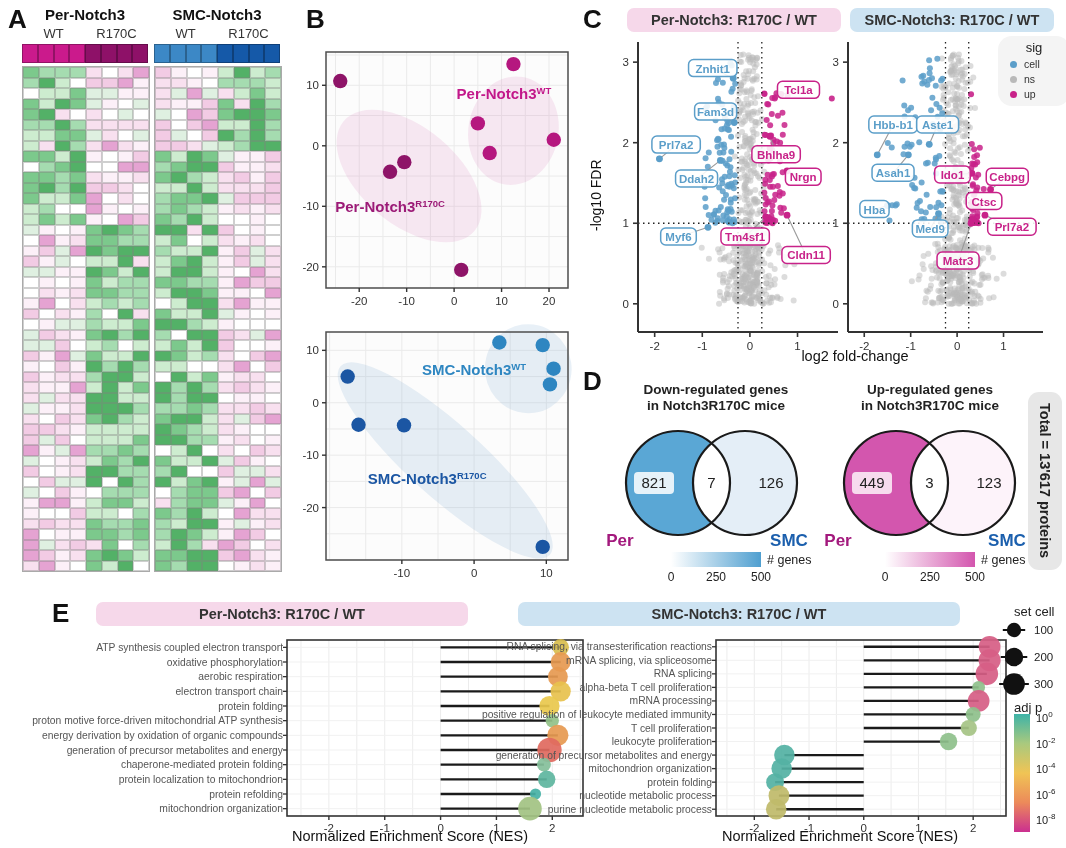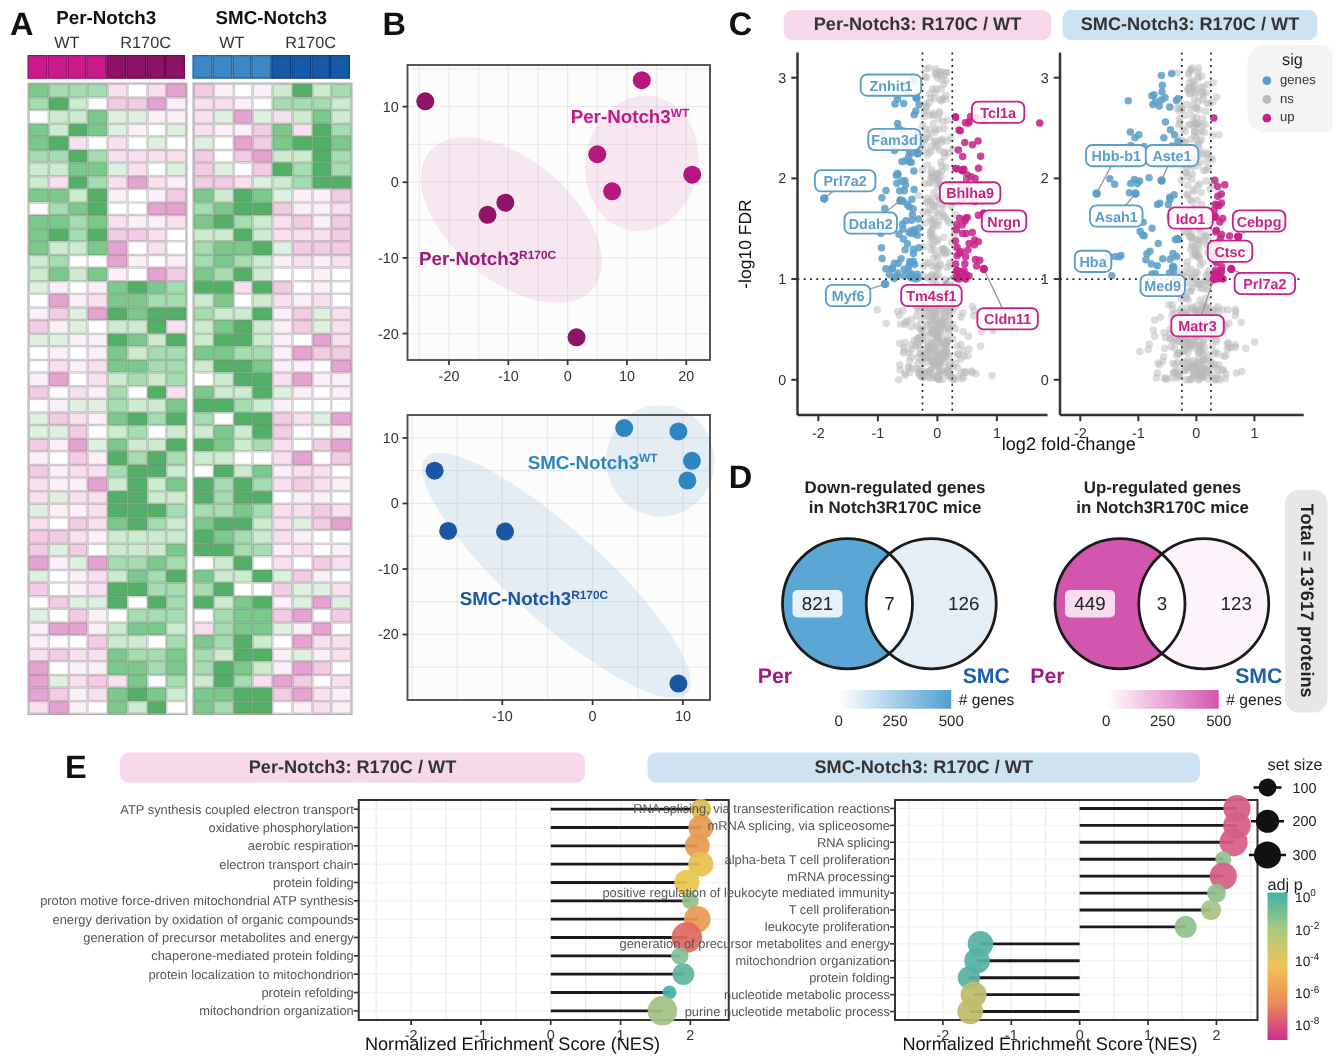--- a/index.html
+++ b/index.html
@@ -2401,21 +2401,21 @@
       <line x1="116.03571428571428" y1="227.1111111111111" x2="129.03571428571428" y2="189.25" stroke="#999" stroke-width="1.1"></line>
       <circle cx="129.03571428571428" cy="189.25" r="3.4" fill="#c82289"></circle>
       <rect x="95.03571428571428" y="218.1111111111111" width="42" height="17" rx="5" fill="rgba(255,255,255,0.88)" stroke="#c82289" stroke-width="1.5"></rect>
       <text x="116.03571428571428" y="231.1111111111111" font-size="11.5" font-weight="bold" fill="#c82289" text-anchor="middle">Matr3</text>
     </svg>
   <div class="sigbox" style="left:998px;top:36px;width:56px;">
     <div class="t">sig</div>
     <div id="sigItems">
         <div class="sigrow">
           <span class="dot" style="background: rgb(91, 158, 201);"></span>
-          <span>genes</span>
+          <span>cell</span>
         </div>
         <div class="sigrow">
           <span class="dot" style="background: rgb(185, 185, 185);"></span>
           <span>ns</span>
         </div>
         <div class="sigrow">
           <span class="dot" style="background: rgb(200, 34, 137);"></span>
           <span>up</span>
         </div>
       </div>
@@ -2658,21 +2658,21 @@
       <text x="221.0188679245283" y="200" font-size="11.5" fill="#333" text-anchor="middle">-1</text>
       <line x1="275.7358490566038" y1="184" x2="275.7358490566038" y2="188" stroke="#333" stroke-width="1.4"></line>
       <text x="275.7358490566038" y="200" font-size="11.5" fill="#333" text-anchor="middle">0</text>
       <line x1="330.45283018867923" y1="184" x2="330.45283018867923" y2="188" stroke="#333" stroke-width="1.4"></line>
       <text x="330.45283018867923" y="200" font-size="11.5" fill="#333" text-anchor="middle">1</text>
       <line x1="385.1698113207547" y1="184" x2="385.1698113207547" y2="188" stroke="#333" stroke-width="1.4"></line>
       <text x="385.1698113207547" y="200" font-size="11.5" fill="#333" text-anchor="middle">2</text>
     </svg>
   <div class="axlab" style="left:230px;top:828px;width:360px;">Normalized Enrichment Score (NES)</div>
   <div class="axlab" style="left:640px;top:828px;width:400px;">Normalized Enrichment Score (NES)</div>
-  <div class="legend-title" style="left:1014px;top:604px;">set size</div>
+  <div class="legend-title" style="left:1014px;top:604px;">set cell</div>
   <svg id="sizeLegend" width="60" height="86" style="left:1002px;top:618px;">
       <line x1="0.7999999999999998" y1="12" x2="23.2" y2="12" stroke="#111" stroke-width="2"></line>
       <circle cx="12" cy="12" r="7.2" fill="#111"></circle>
       <text x="32" y="16" font-size="11.5" fill="#222">100</text>
       <line x1="-1.2710678118654748" y1="39" x2="25.271067811865475" y2="39" stroke="#111" stroke-width="2"></line>
       <circle cx="12" cy="39" r="9.271067811865475" fill="#111"></circle>
       <text x="32" y="43" font-size="11.5" fill="#222">200</text>
       <line x1="-2.8602540378443884" y1="66" x2="26.86025403784439" y2="66" stroke="#111" stroke-width="2"></line>
       <circle cx="12" cy="66" r="10.860254037844388" fill="#111"></circle>
       <text x="32" y="70" font-size="11.5" fill="#222">300</text>

